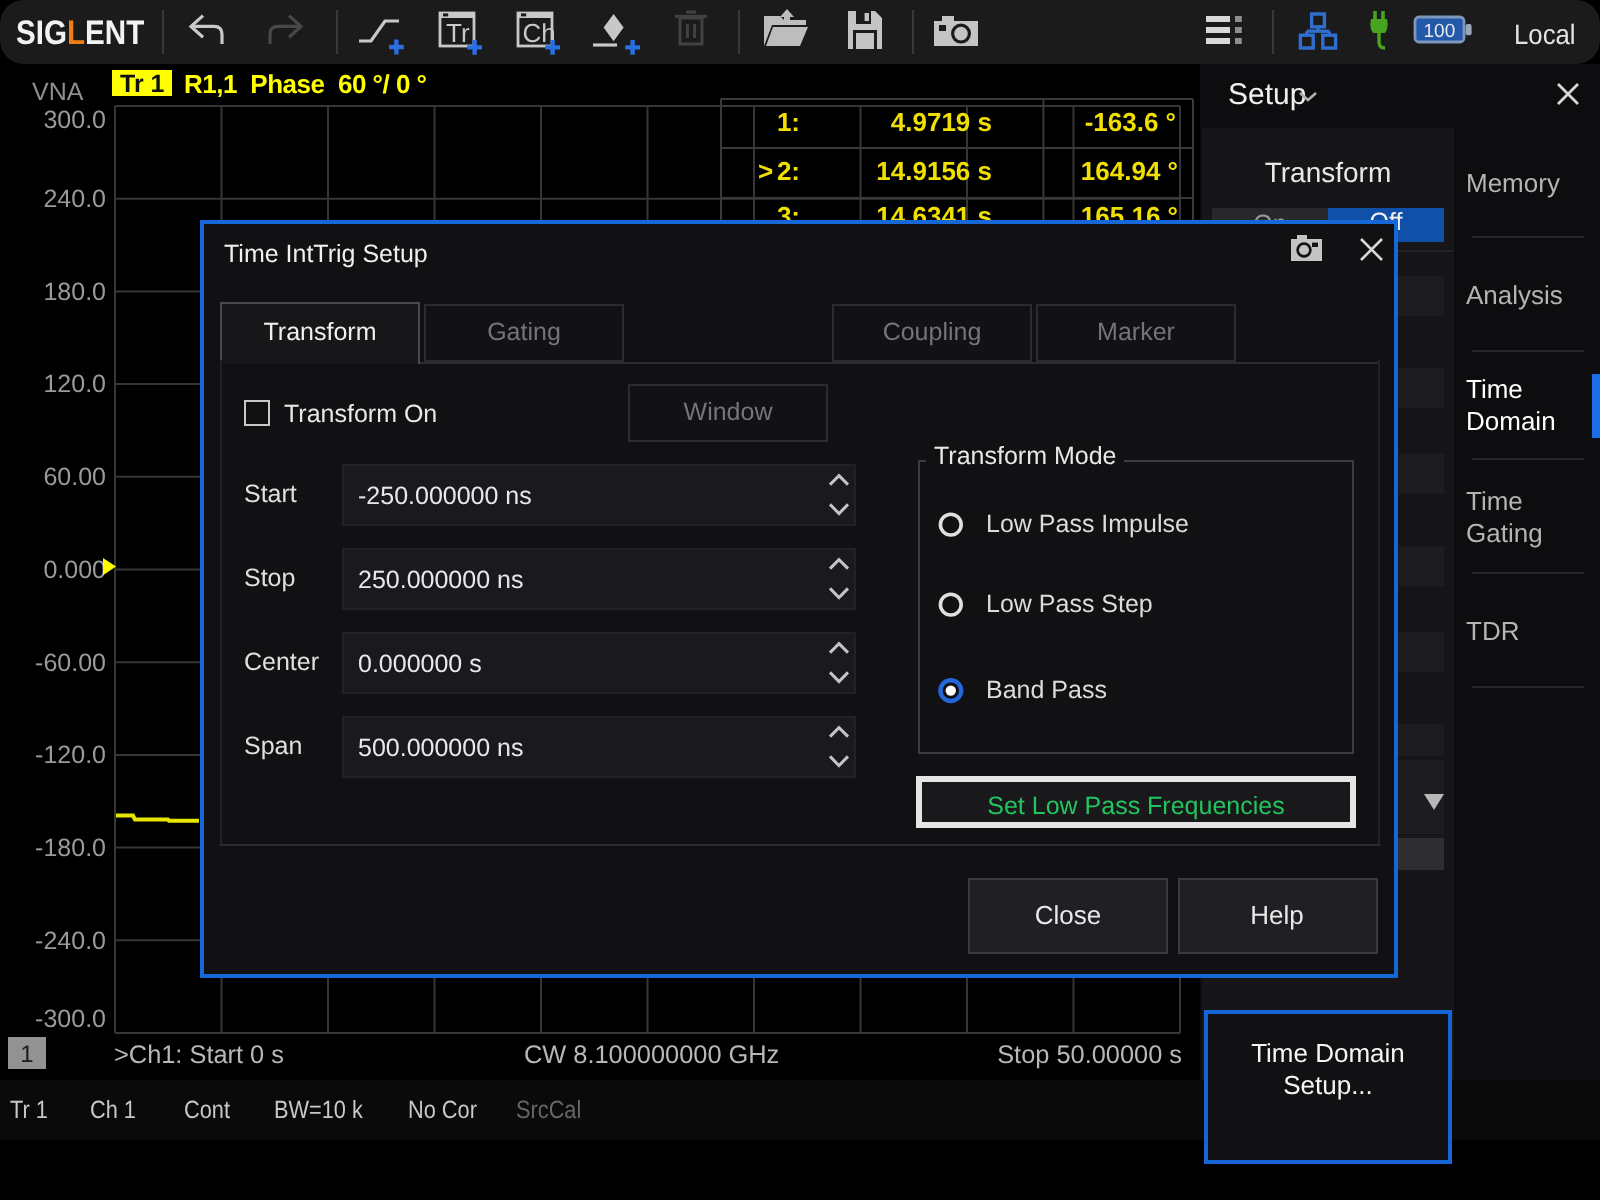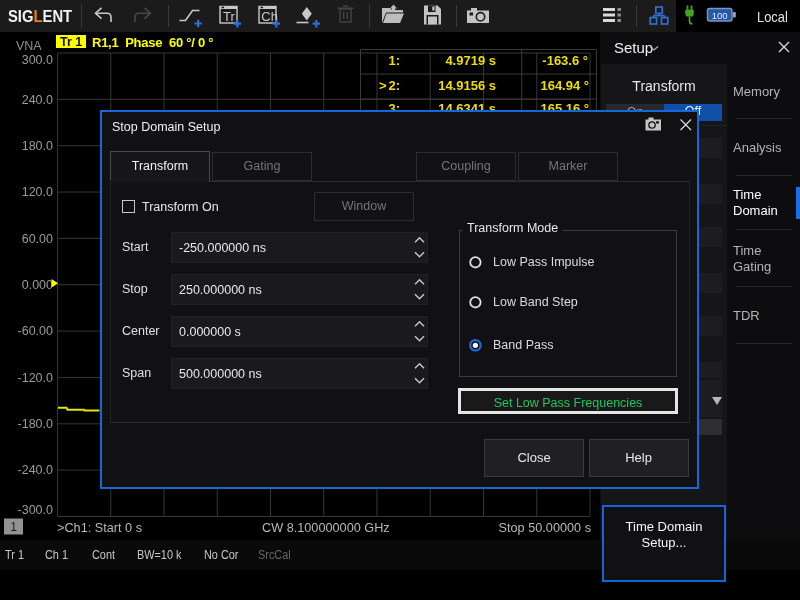--- a/index.html
+++ b/index.html
@@ -5,21 +5,21 @@
   html,body{margin:0;padding:0;background:#000;}
   #app{position:relative;width:800px;height:600px;background:#000;overflow:hidden;
        font-family:"Liberation Sans", sans-serif;color:#ccc;}
   .abs{position:absolute;}
   .txt{position:absolute;white-space:nowrap;}
 </style>
 </head>
 <body>
 <div id="app">
 
-  <div class="abs" style="left:0;top:0;width:676px;height:32px;background:#1b1b1b;">
+  <div class="abs" style="left:0;top:0;width:800px;height:32px;background:#1b1b1b;border-radius:12px;">
     <div class="txt" style="left:8px;top:7px;font-size:17px;font-weight:bold;color:#f2f2f2;transform:scaleX(0.87);transform-origin:0 0;">SIG<span style="color:#f07d17;">L</span>ENT</div>
     <svg class="abs" style="left:0;top:0;" width="800" height="32" viewBox="0 0 800 32">
 
       <g stroke="#3a3a3a" stroke-width="1">
         <line x1="81.5" y1="5" x2="81.5" y2="27"></line>
         <line x1="168.5" y1="5" x2="168.5" y2="27"></line>
         <line x1="369.5" y1="5" x2="369.5" y2="27"></line>
         <line x1="456.5" y1="5" x2="456.5" y2="27"></line>
         <line x1="636.5" y1="5" x2="636.5" y2="27"></line>
       </g>
@@ -261,21 +261,21 @@
     <div class="txt" style="left:5px;top:8px;font-size:12.5px;color:#c8c8c8;transform:scaleX(0.87);transform-origin:0 0;">Tr 1</div>
     <div class="txt" style="left:45px;top:8px;font-size:12.5px;color:#c8c8c8;transform:scaleX(0.87);transform-origin:0 0;">Ch 1</div>
     <div class="txt" style="left:92px;top:8px;font-size:12.5px;color:#c8c8c8;transform:scaleX(0.87);transform-origin:0 0;">Cont</div>
     <div class="txt" style="left:137px;top:8px;font-size:12.5px;color:#c8c8c8;transform:scaleX(0.87);transform-origin:0 0;">BW=10 k</div>
     <div class="txt" style="left:204px;top:8px;font-size:12.5px;color:#c8c8c8;transform:scaleX(0.87);transform-origin:0 0;">No Cor</div>
     <div class="txt" style="left:258px;top:8px;font-size:12.5px;color:#66666a;transform:scaleX(0.87);transform-origin:0 0;">SrcCal</div>
   </div>
 
   <div class="abs" style="left:100px;top:110px;width:599px;height:379px;background:#111114;outline:2px solid #1667d8;outline-offset:-2px;">
 
-    <div class="txt" style="left:12px;top:9.5px;font-size:12.5px;line-height:14px;color:#f0f0f0;">Stop Domain Setup</div>
+    <div class="txt" style="left:12px;top:9.5px;font-size:12.5px;line-height:14px;color:#f0f0f0;">Time IntTrig Setup</div>
     <svg class="abs" style="left:545px;top:7px;" width="17" height="14" viewBox="0 0 17 14">
       <rect x="0.5" y="2.5" width="15.5" height="11" fill="#c4c4c4"></rect>
       <rect x="3.5" y="0.5" width="5" height="2.5" fill="#c4c4c4"></rect>
       <rect x="11" y="4.3" width="3" height="2.2" fill="#141414"></rect>
       <circle cx="7" cy="8" r="3.2" fill="none" stroke="#141414" stroke-width="1.3"></circle>
     </svg>
     <svg class="abs" style="left:578.5px;top:7.8px;" width="14" height="14" viewBox="0 0 14 14">
       <path d="M1.5,1.5 L12,12 M12,1.5 L1.5,12" stroke="#d8d8d8" stroke-width="1.3"></path>
     </svg>
 
@@ -325,21 +325,21 @@
 
     <div class="abs" style="left:359px;top:120px;width:218px;height:147px;border:1px solid #3c3c40;box-sizing:border-box;"></div>
     <div class="abs" style="left:363px;top:110.5px;background:#111114;padding:0 4px;font-size:12.5px;line-height:14px;color:#e8e8e8;">Transform Mode</div>
     <svg class="abs" style="left:368px;top:145px;" width="16" height="100" viewBox="0 0 16 100">
       <circle cx="7.4" cy="7.3" r="5.2" fill="none" stroke="#e0e0e0" stroke-width="1.8"></circle>
       <circle cx="7.4" cy="47.3" r="5.2" fill="none" stroke="#e0e0e0" stroke-width="1.8"></circle>
       <circle cx="7.4" cy="90.3" r="5.2" fill="none" stroke="#2268d8" stroke-width="2.2"></circle>
       <circle cx="7.4" cy="90.3" r="2.6" fill="#ffffff"></circle>
     </svg>
     <div class="txt" style="left:393px;top:145.3px;font-size:12.5px;line-height:14px;color:#dcdcdc;">Low Pass Impulse</div>
-    <div class="txt" style="left:393px;top:185.3px;font-size:12.5px;line-height:14px;color:#dcdcdc;">Low Band Step</div>
+    <div class="txt" style="left:393px;top:185.3px;font-size:12.5px;line-height:14px;color:#dcdcdc;">Low Pass Step</div>
     <div class="txt" style="left:393px;top:228.3px;font-size:12.5px;line-height:14px;color:#dcdcdc;">Band Pass</div>
 
     <div class="abs" style="left:358px;top:278px;width:220px;height:26px;background:#19191c;border:3px solid #e5e5e5;box-sizing:border-box;text-align:center;line-height:24px;font-size:12.5px;color:#22c55e;">Set Low Pass Frequencies</div>
 
     <div class="abs" style="left:488.5px;top:329px;width:100px;height:38px;background:#202024;border:1px solid #3a3a3e;box-sizing:border-box;text-align:center;line-height:36px;font-size:13px;color:#e8e8e8;">Help</div>
     <div class="abs" style="left:384px;top:329px;width:100px;height:38px;background:#202024;border:1px solid #3a3a3e;box-sizing:border-box;text-align:center;line-height:36px;font-size:13px;color:#e8e8e8;">Close</div>
   </div>
 
 </div>
 

